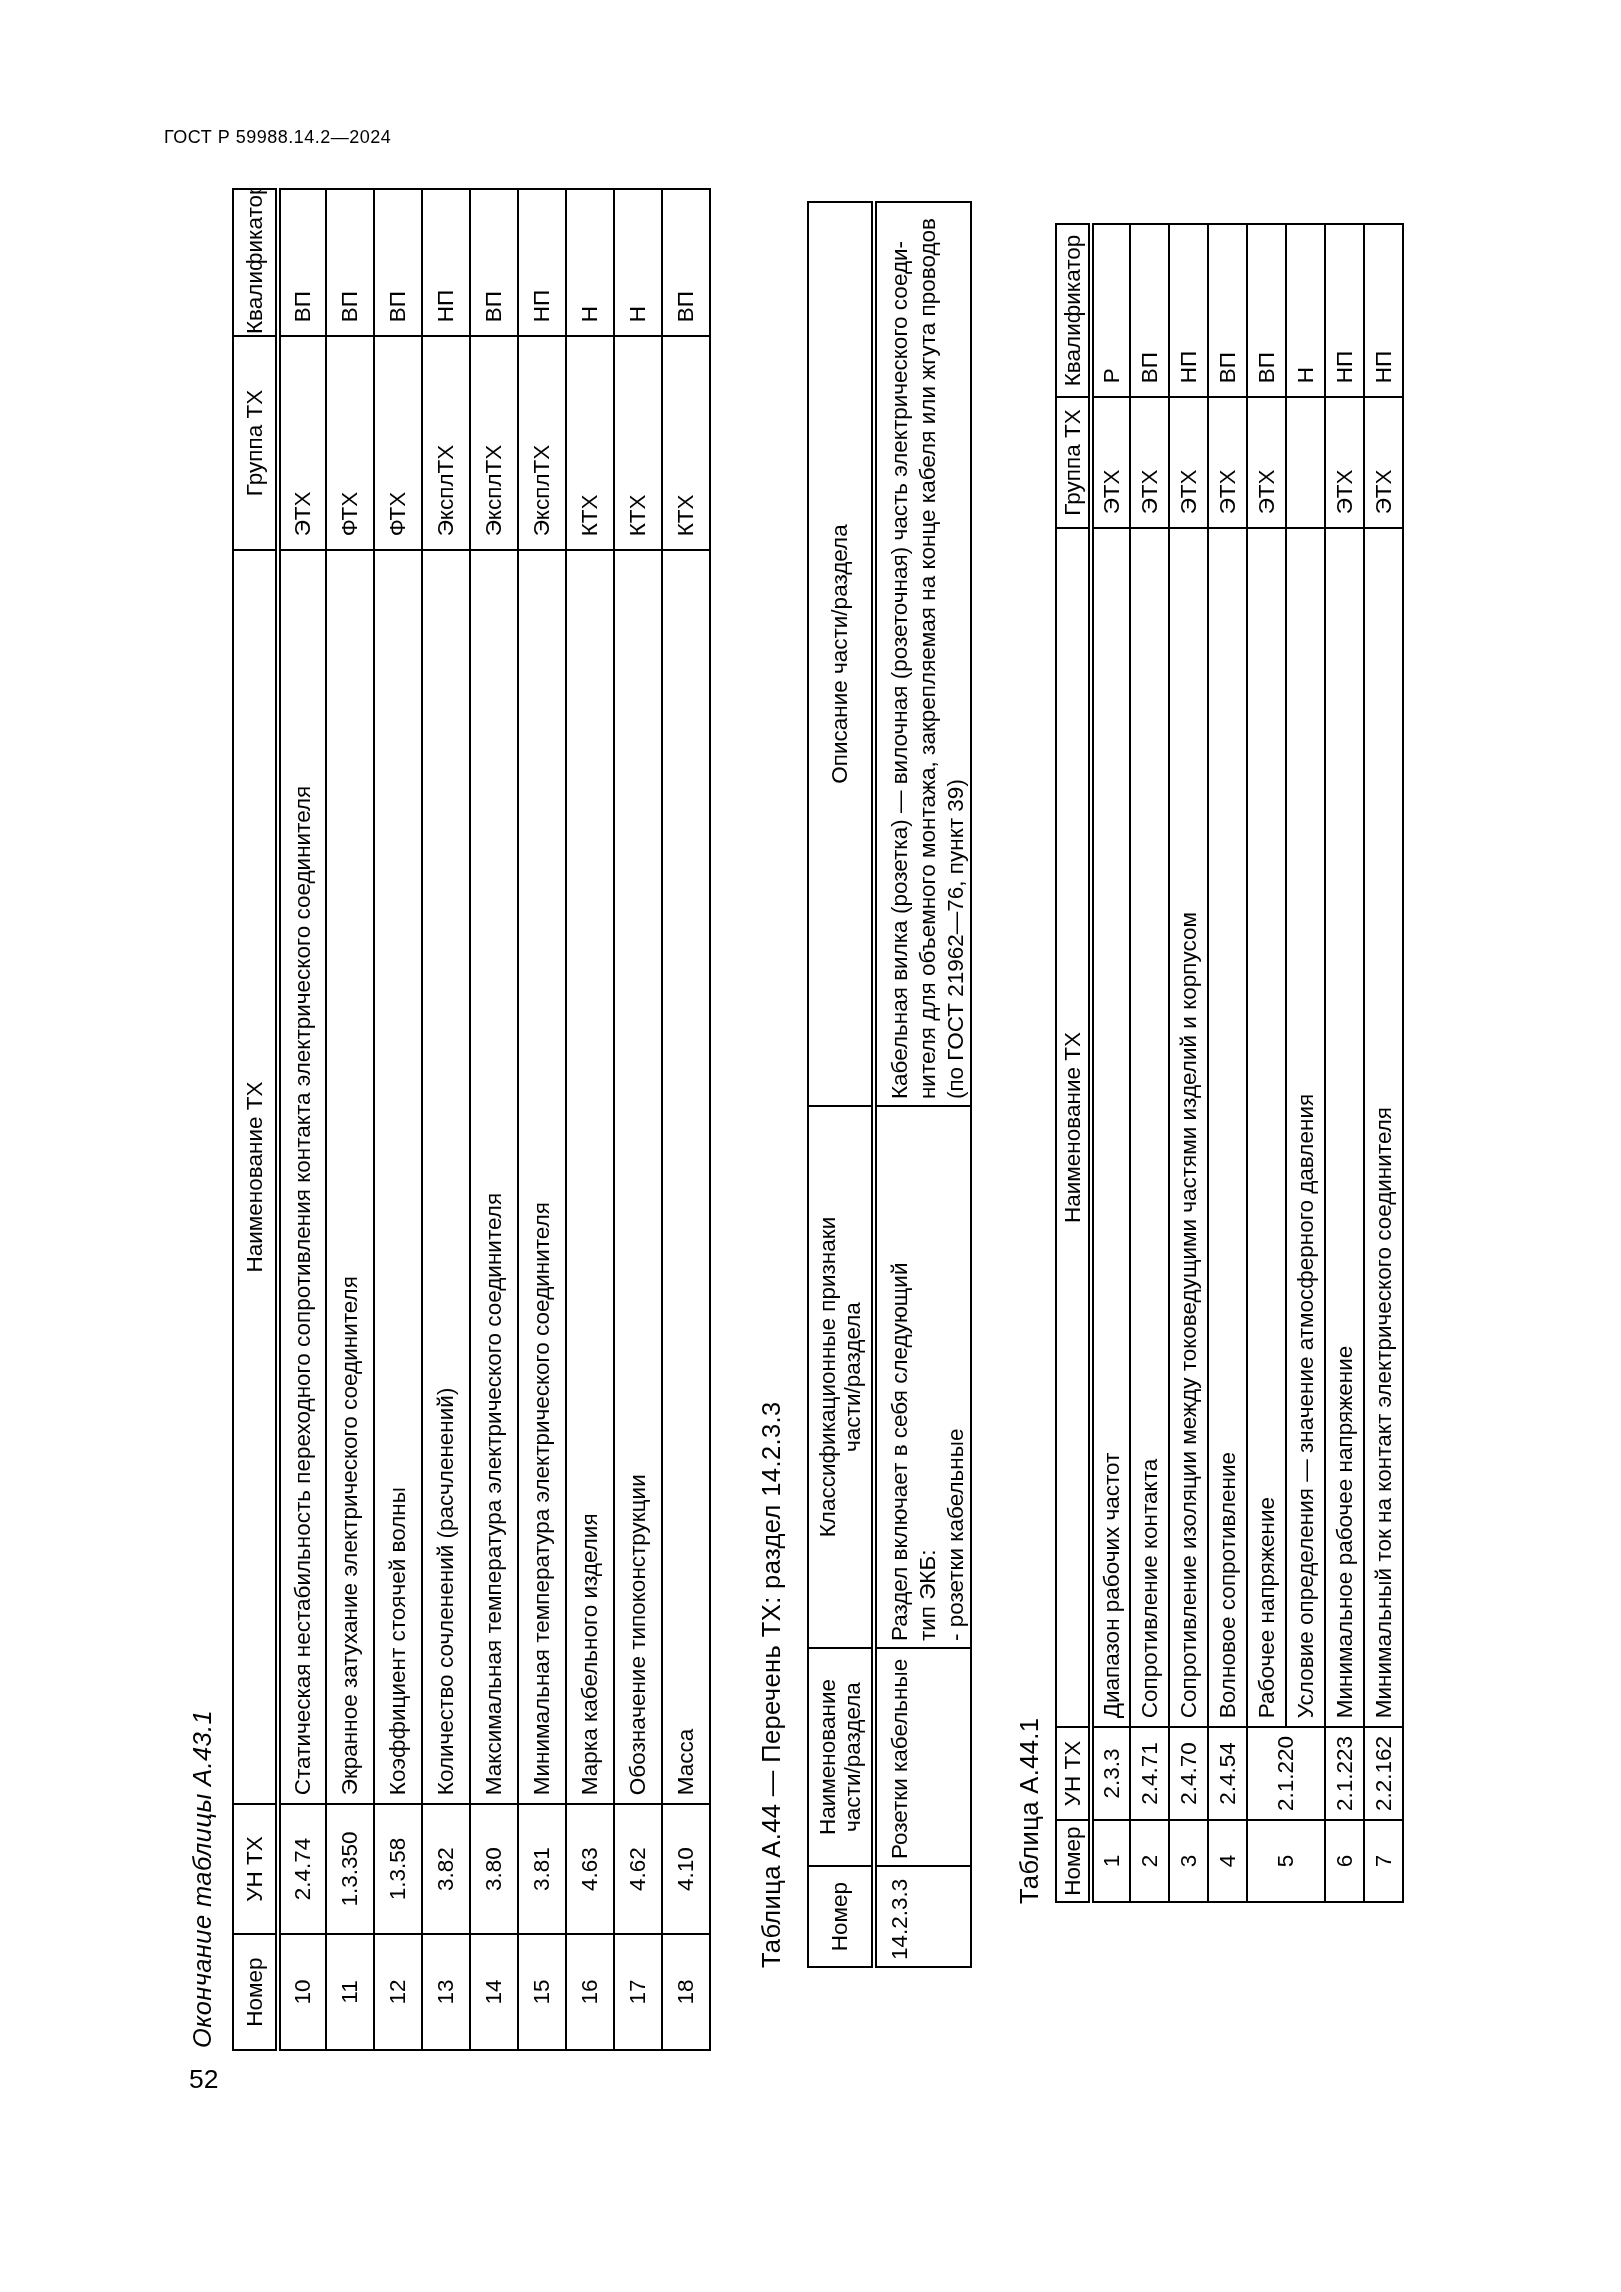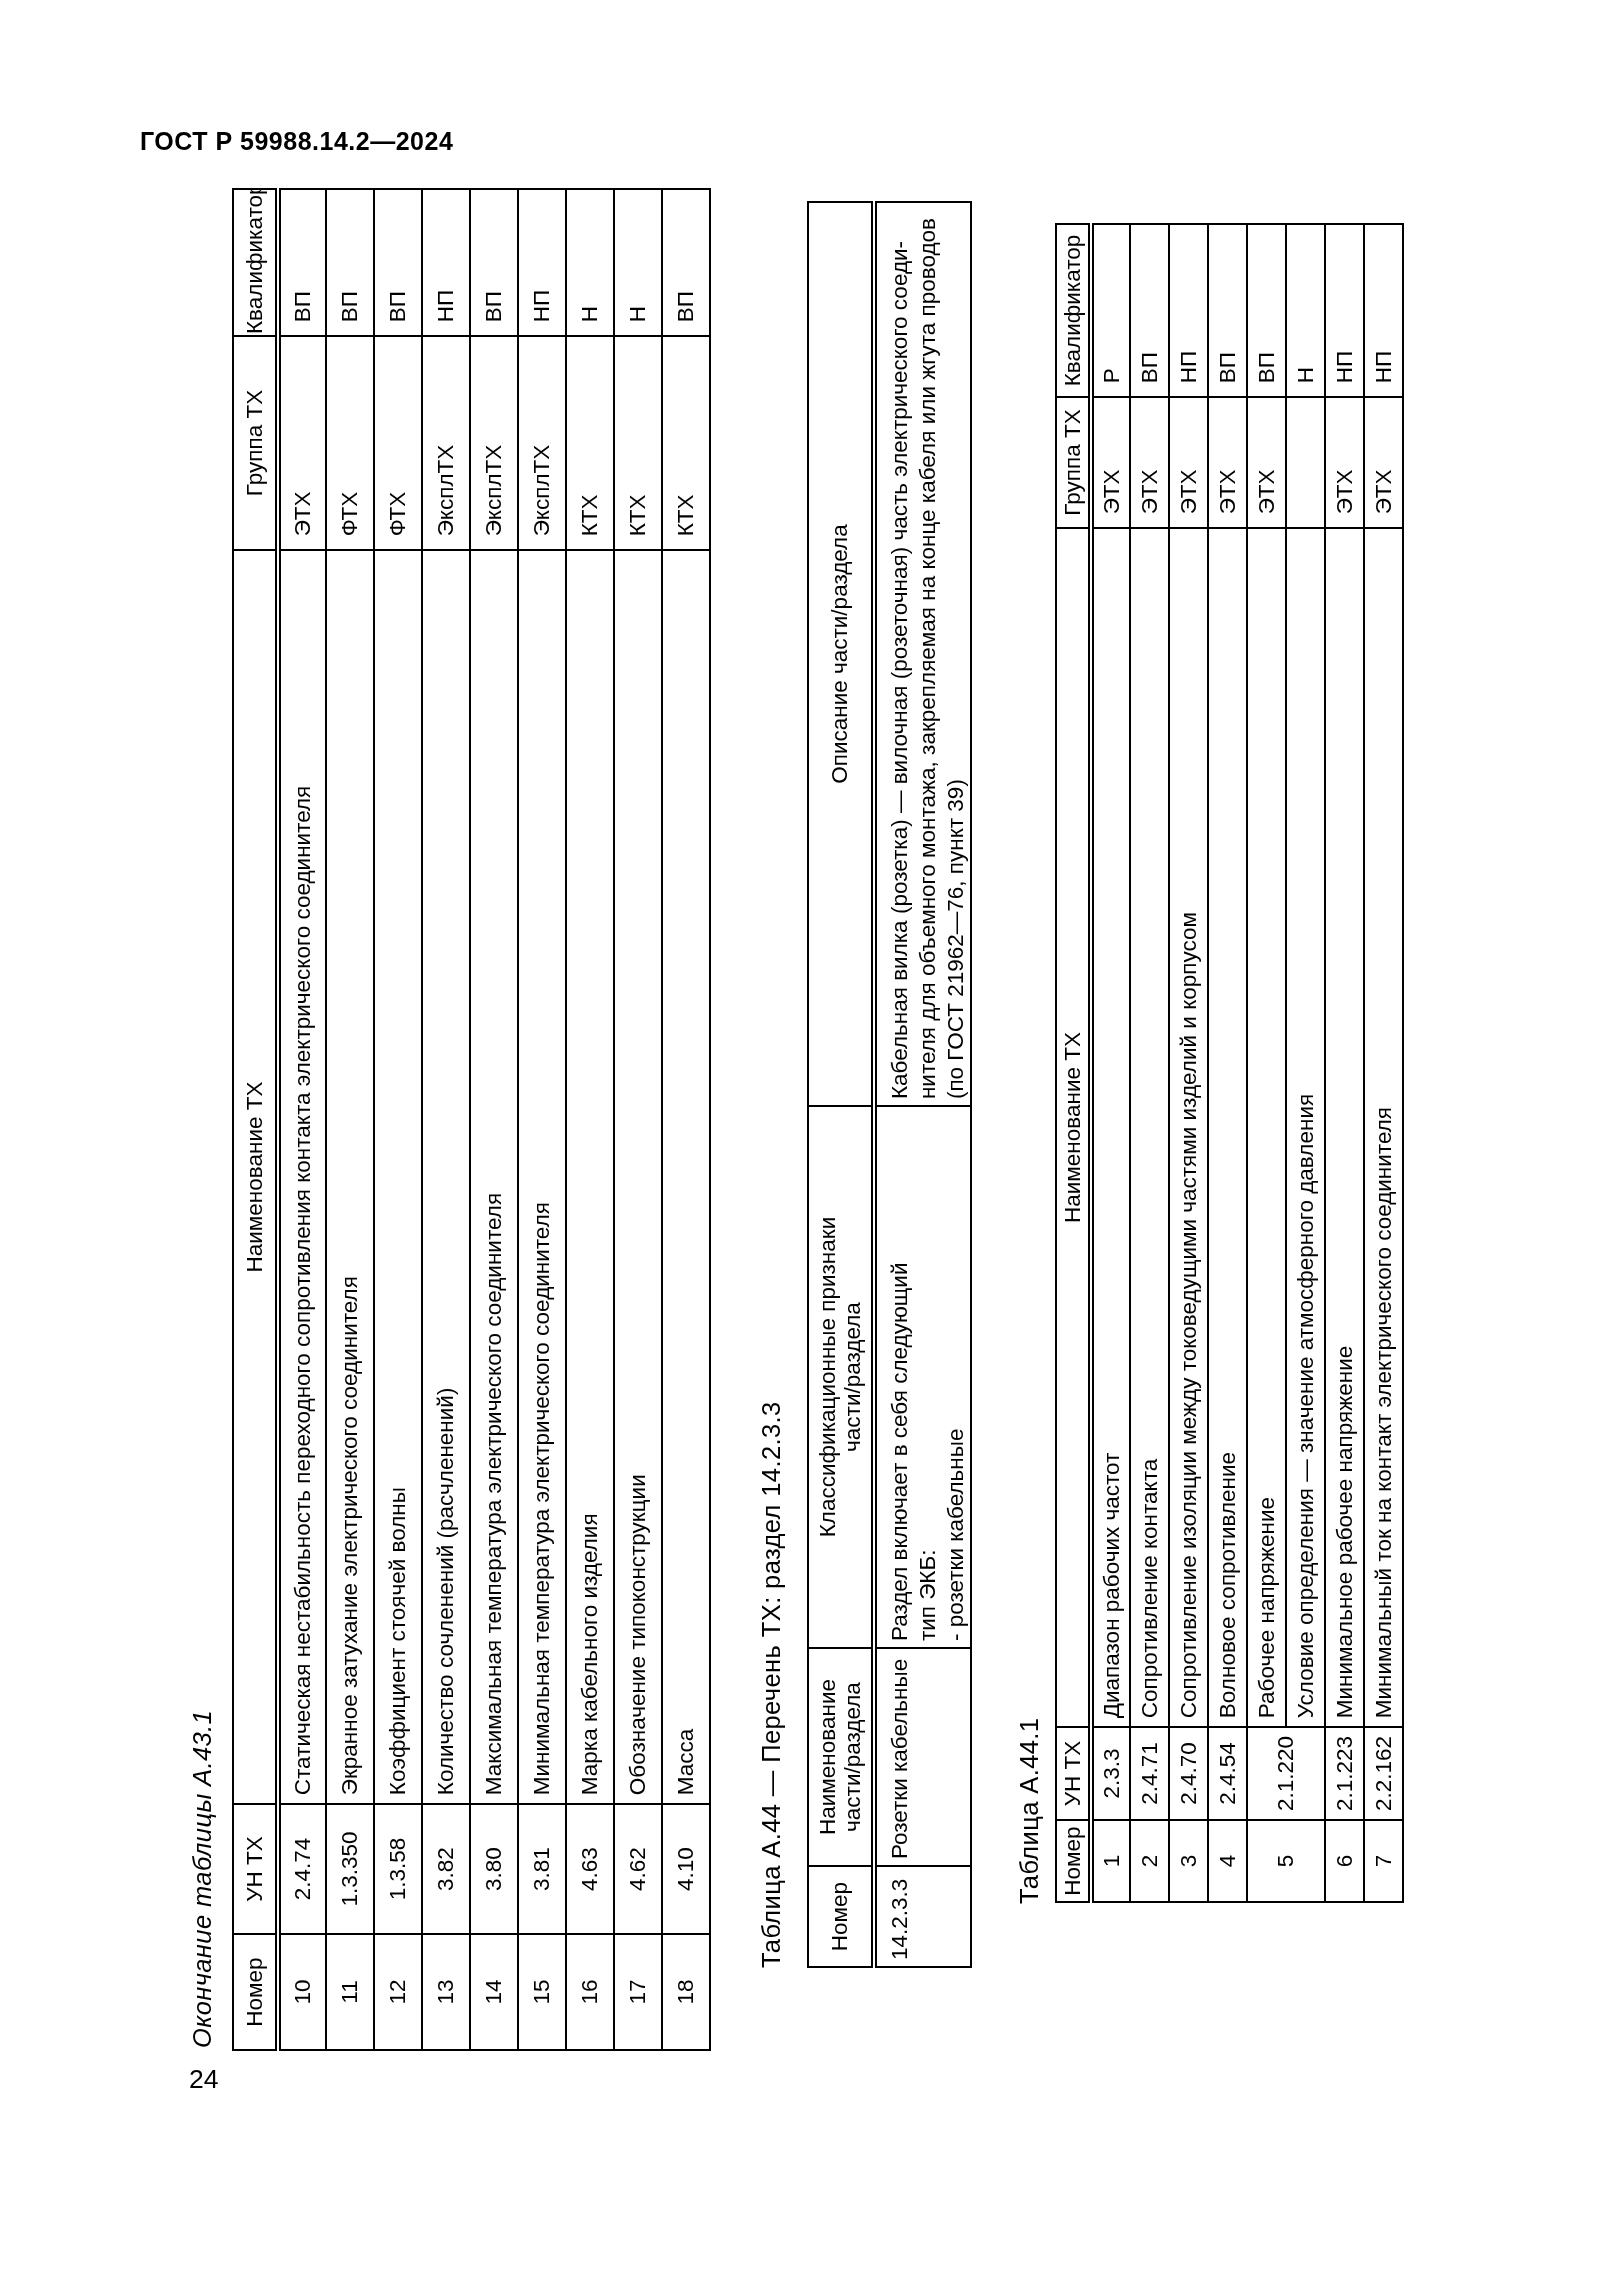--- a/index.html
+++ b/index.html
@@ -5,22 +5,22 @@
   html,body { margin:0; padding:0; background:#e8e8e8; }
   .page {
     position: relative;
     width: 1621px; height: 2293px;
     background: #ffffff;
     overflow: hidden;
     font-family: "Liberation Sans", sans-serif;
     color: #000;
   }
   .doc-header {
-    position: absolute; left: 140px; top: 127px;
-    font-size: 25px; font-weight: bold; letter-spacing: 0.5px;
+    position: absolute; left: 164px; top: 127px;
+    font-size: 18px; font-weight: normal; letter-spacing: 0.5px;
     white-space: nowrap;
   }
   .pagenum {
     position: absolute; left: 189px; top: 2064px;
     font-size: 26.5px;
   }
   
   .rot {
     position: absolute;
     transform-origin: 0 0;
@@ -62,21 +62,21 @@
     line-height: 28px;
   }
   table.gost td.c-block.cnum { white-space: nowrap; }
 </style>
 </head>
 <body>
 
 <div class="page">
 
   <div class="doc-header">ГОСТ Р 59988.14.2—2024</div>
-  <div class="pagenum">24</div>
+  <div class="pagenum">52</div>
 
   <div class="rot tcaption italic" style="left:186px; top:1558px; width:490px; transform: translateY(490px) rotate(-90deg);">Окончание таблицы А.43.1</div>
 
   <div class="rot" style="left:232px; top:191px; width:1860px; transform: translateY(1860px) rotate(-90deg);">
     <table class="gost" style="width:1860px;">
       <colgroup>
         <col style="width:116px">
           <col style="width:130px">
           <col style="width:1254px">
           <col style="width:214px">

